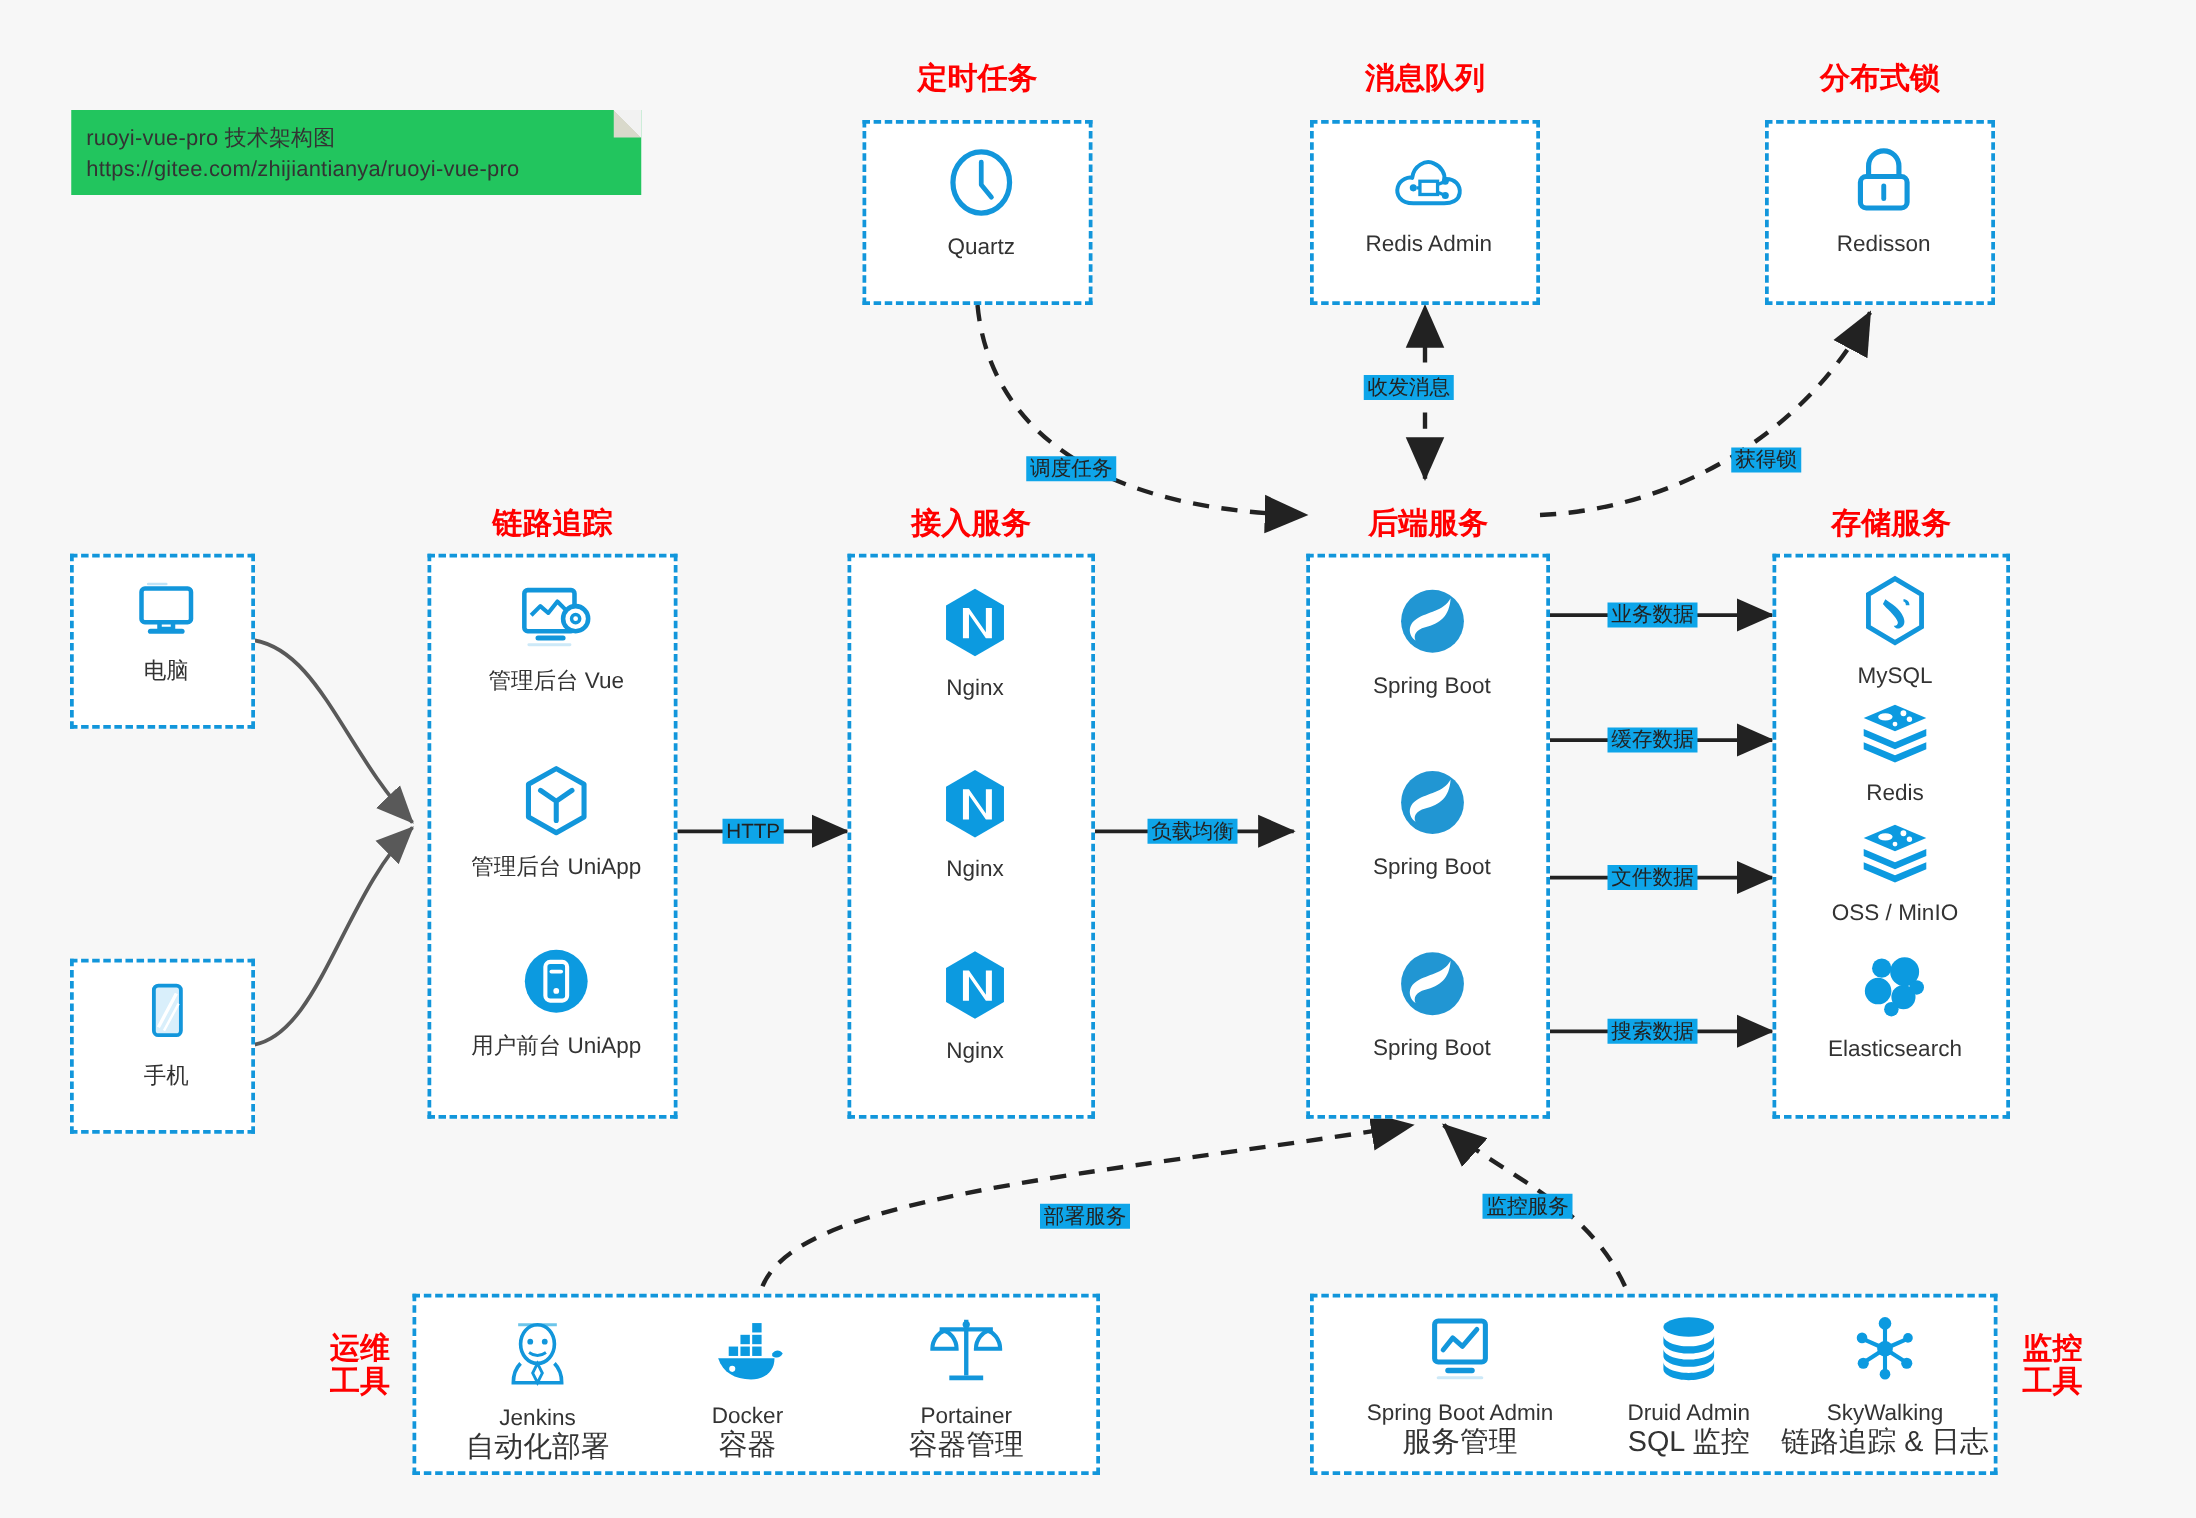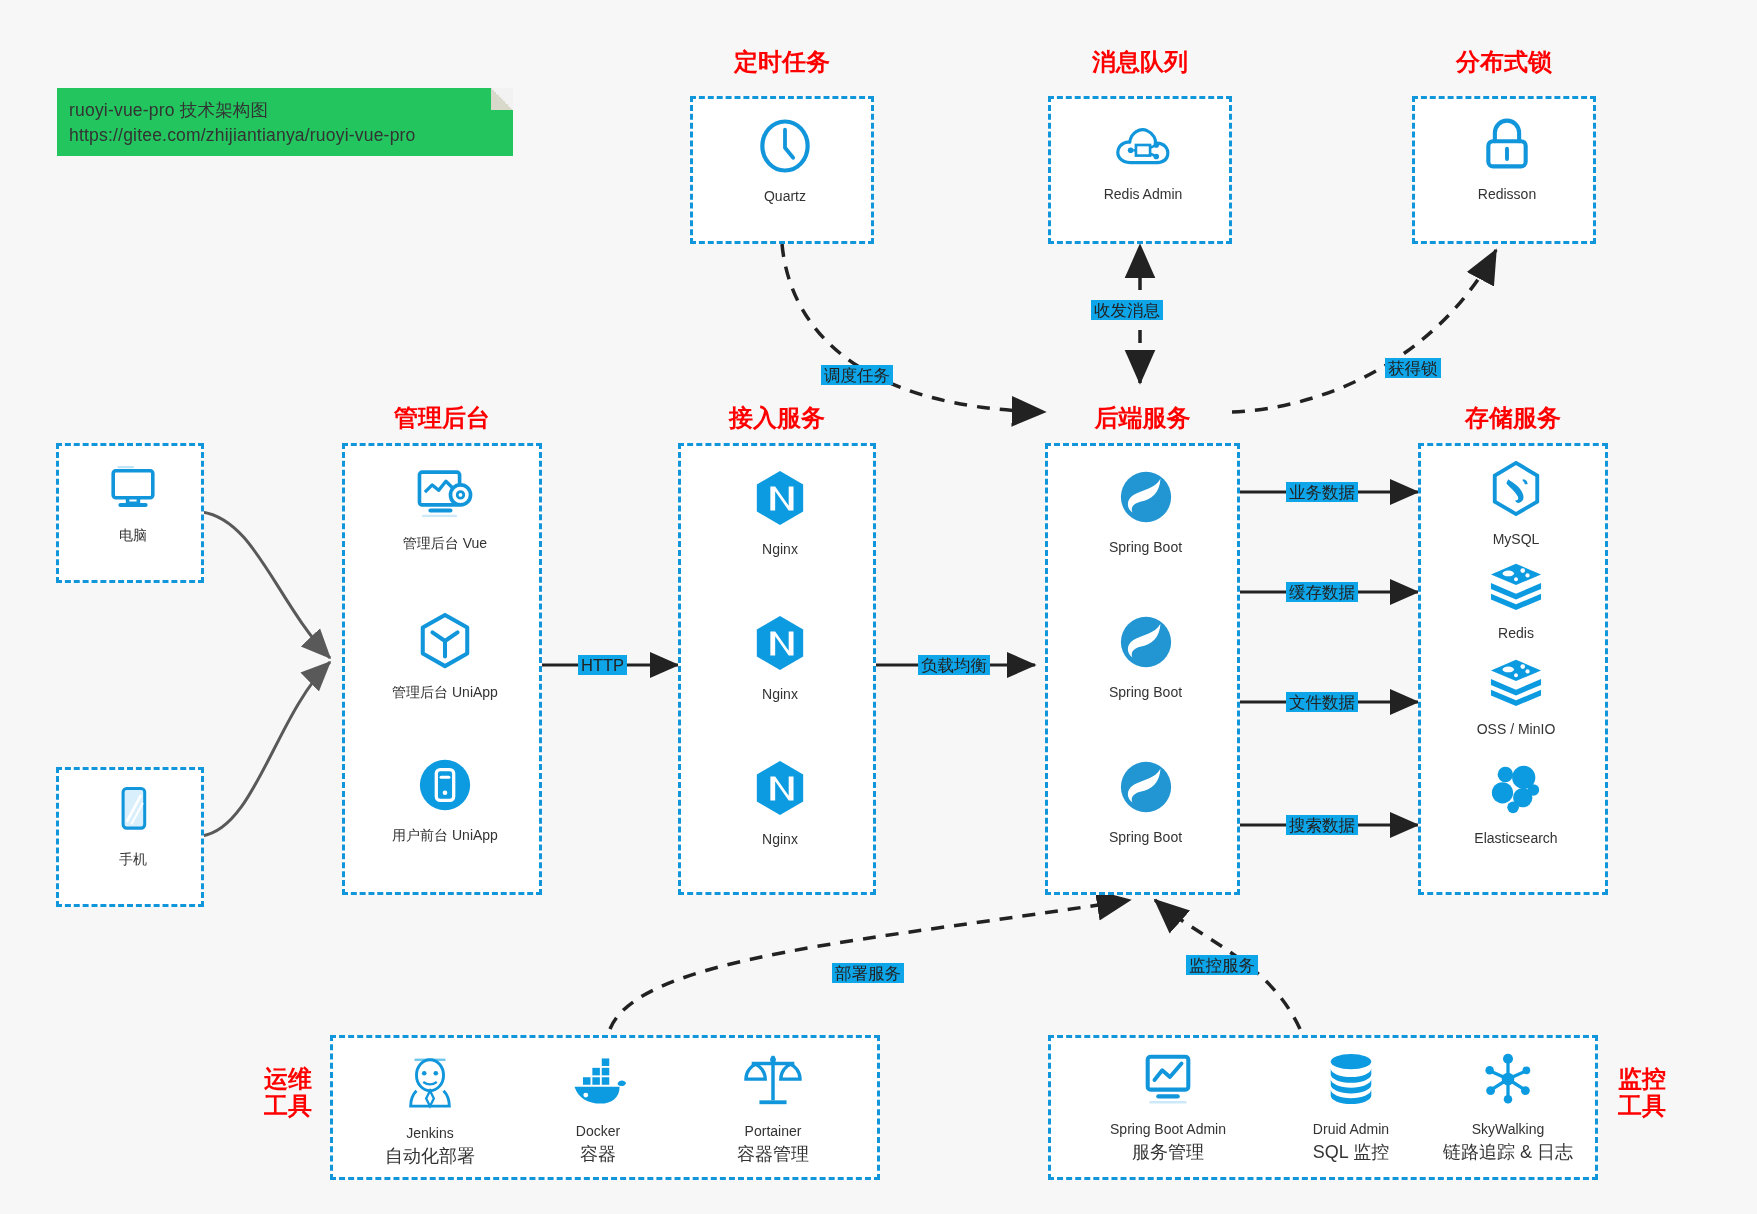--- a/index.html
+++ b/index.html
@@ -43,24 +43,24 @@
 
   
   .node {
     position: absolute;
     display: flex; flex-direction: column;
     align-items: center; justify-content: flex-start;
     text-align: center;
   }
   .node .ico { display: block; }
   .node .lbl {
-    color: #333; font-size: 14px; line-height: 23px; margin-top: 6px;
+    color: #333; font-size: 18px; line-height: 23px; margin-top: 6px;
     white-space: nowrap;
   }
-  .node .lbl2 { color: #333; font-size: 18px; line-height: 23px; white-space: nowrap; }
+  .node .lbl2 { color: #333; font-size: 23px; line-height: 23px; white-space: nowrap; }
 
   
   .elabel {
     position: absolute;
     font-size: 16.5px; color: #222; background: #0ea5e9;
     padding: 0 3px; white-space: nowrap; line-height: 20px;
   }
 </style>
 </head>
 <body>
@@ -173,21 +173,21 @@
         <svg width="52" height="54" viewBox="0 0 56 60">
           <rect x="17" y="5" width="24" height="44" rx="4" fill="#d9effb" stroke="#1296db" stroke-width="3.4"></rect>
           <line x1="21" y1="42" x2="37" y2="12" stroke="#ffffff" stroke-width="3"></line>
           <line x1="26" y1="45" x2="39" y2="21" stroke="#ffffff" stroke-width="2.2"></line>
         </svg>
       </span>
       <span class="lbl">手机</span>
     </div>
   </div>
 
-  <div class="gtitle" style="left:342px; top:402px; width:200px;">管理后台</div>
+  <div class="gtitle" style="left:342px; top:402px; width:200px;">链路追踪</div>
   <div class="group" style="left:342px; top:443px; width:200px; height:452px;">
     <div class="node" style="left:0; top:20px; width:200px;">
       <span class="ico">
         <svg width="62" height="56" viewBox="0 0 68 60">
           <rect x="6" y="6" width="44" height="36" rx="3" fill="none" stroke="#1296db" stroke-width="4"></rect>
           <path d="M12 28 L20 20 L27 26 L35 16 L43 24" fill="none" stroke="#1296db" stroke-width="3.6" stroke-linejoin="round"></path>
           <line x1="18" y1="48" x2="40" y2="48" stroke="#1296db" stroke-width="4.4" stroke-linecap="round"></line>
           <line x1="10" y1="54" x2="46" y2="54" stroke="#cde9f8" stroke-width="2.6" stroke-linecap="round"></line>
           <circle cx="51" cy="31" r="11" fill="#ffffff" stroke="#1296db" stroke-width="4"></circle>
           <circle cx="51" cy="31" r="3.6" fill="none" stroke="#1296db" stroke-width="3"></circle>

